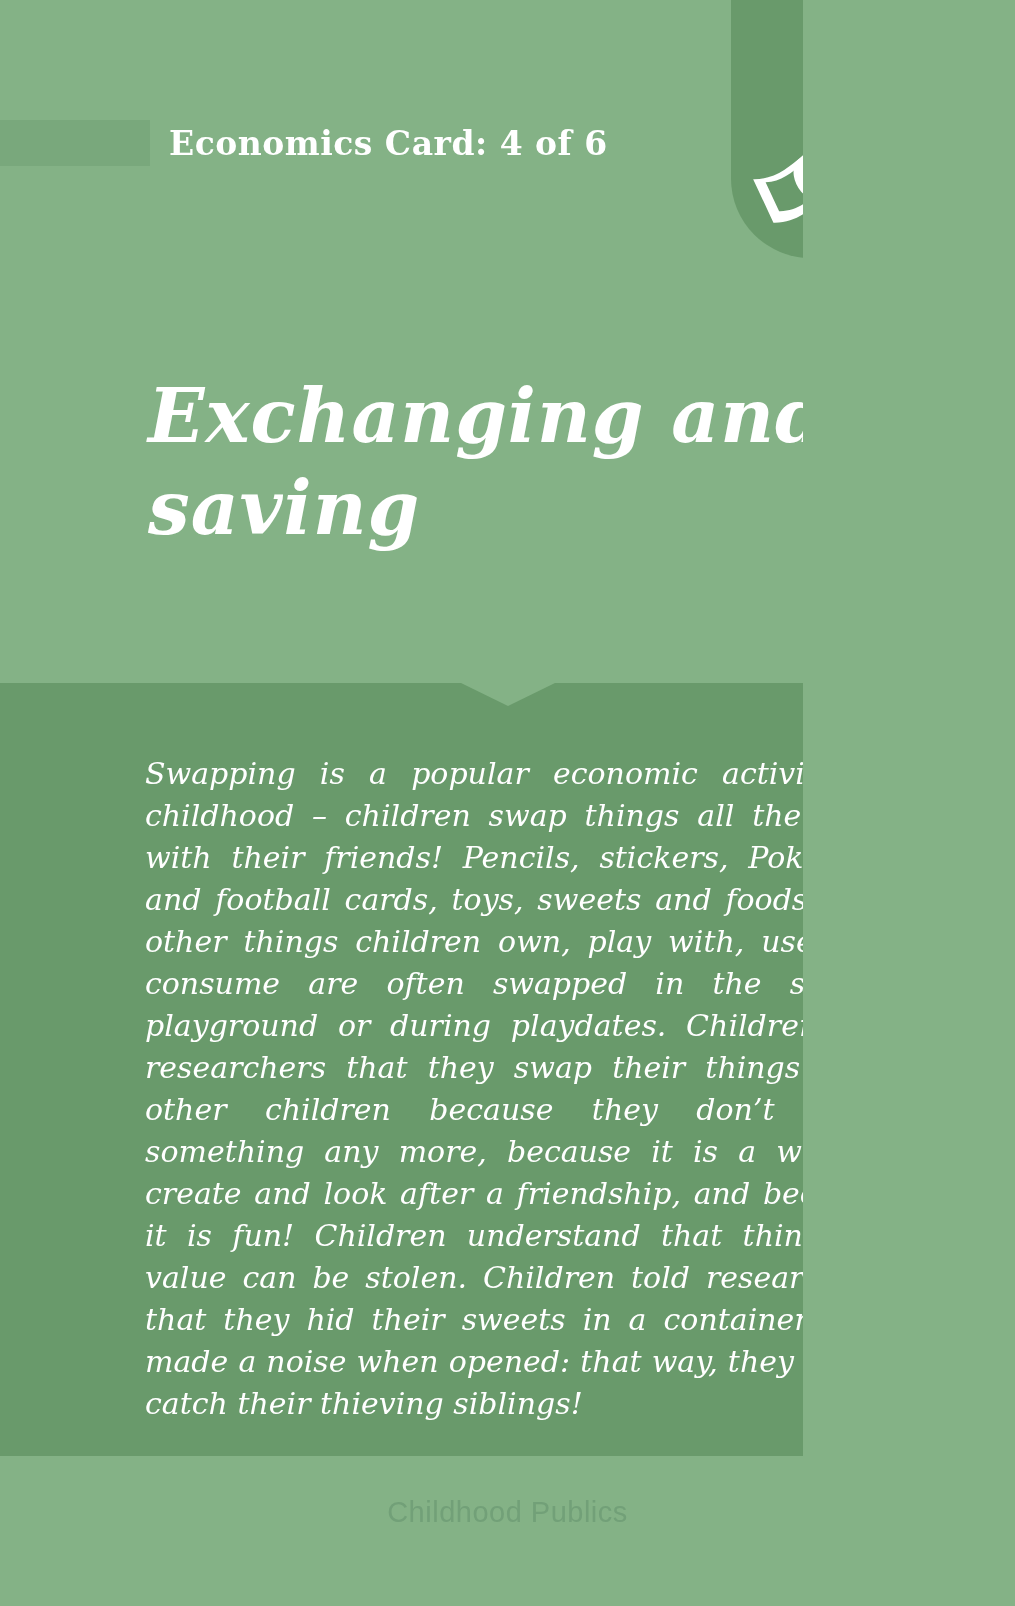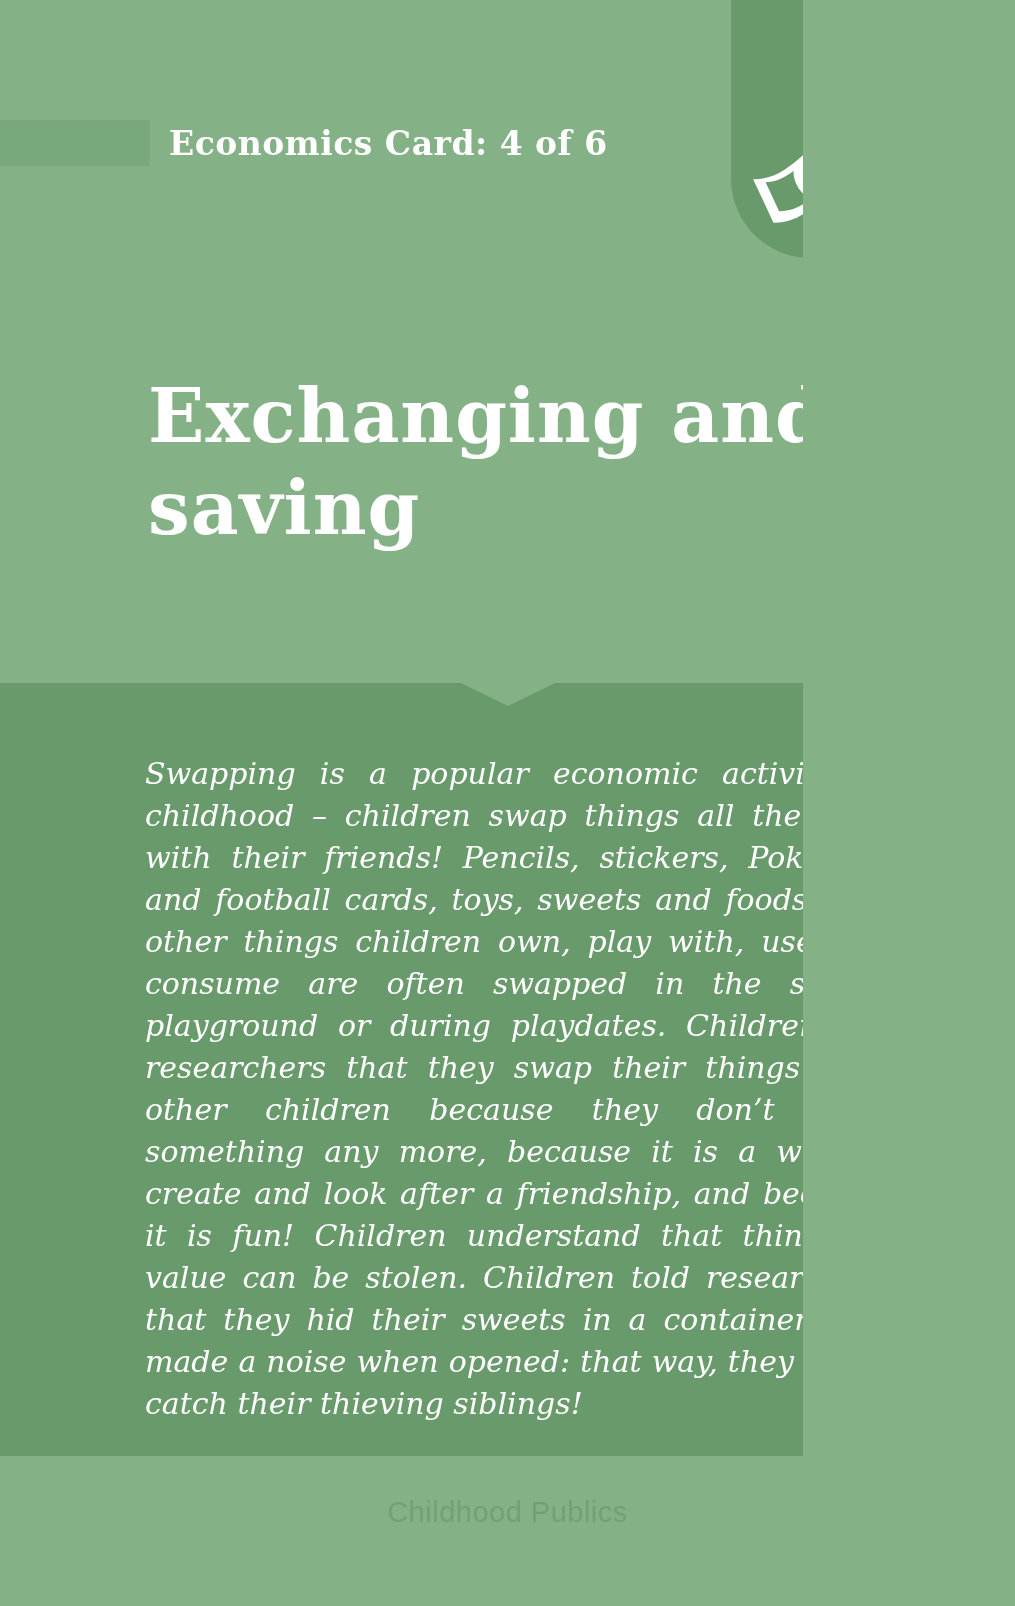--- a/index.html
+++ b/index.html
@@ -43,20 +43,21 @@
     overflow: visible;
   }
   .page-title {
     position: absolute;
     left: 148px; top: 370px;
     width: 730px;
     color: #ffffff;
     font-size: 74px;
     line-height: 92px;
     font-weight: 700;
+    font-style: italic;
     letter-spacing: 1px;
   }
   .body-panel {
     position: absolute;
     left: 0; top: 683px;
     width: 1015px; height: 773px;
     background: #699A6B;
   }
   .panel-notch {
     position: absolute;

